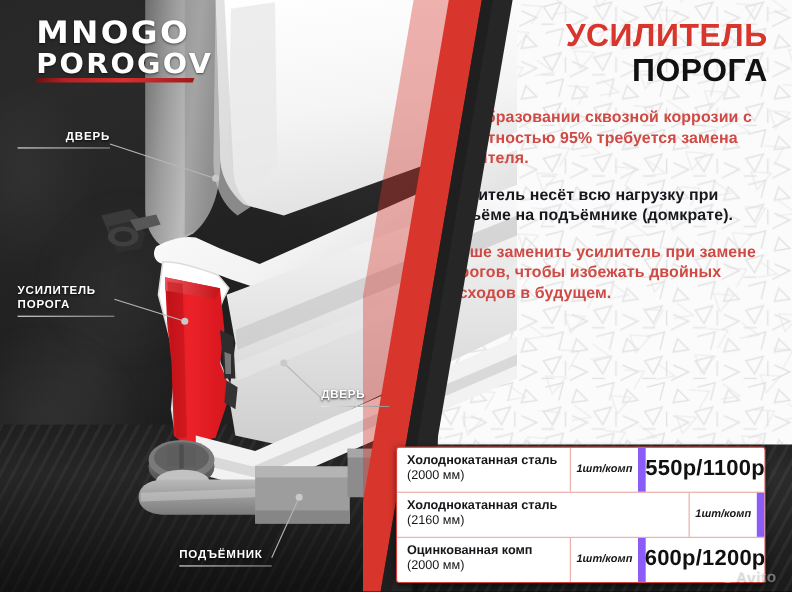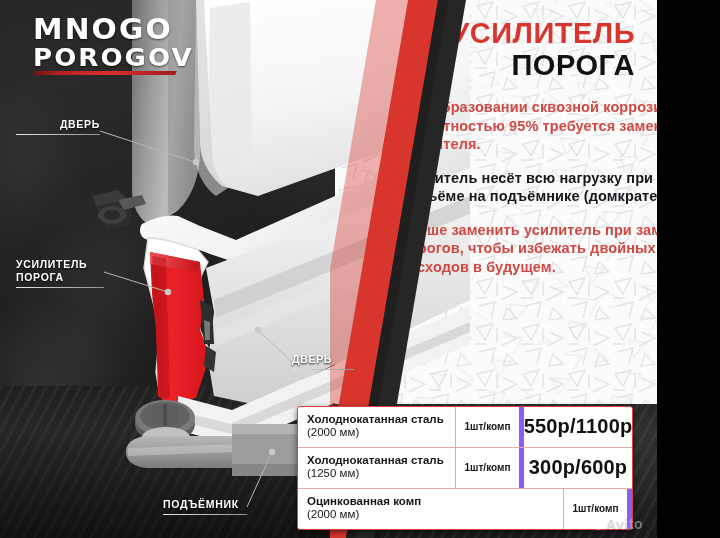--- a/index.html
+++ b/index.html
@@ -1,19 +1,19 @@
 <!DOCTYPE html>
 <html><head>
 <meta charset="utf-8">
 <style>
   * { margin:0; padding:0; box-sizing:border-box; }
   html,body { width:720px; height:538px; overflow:hidden; background:#000; }
   body { font-family:"Liberation Sans", sans-serif; }
 
-  #stage { position:relative; width:657px; height:538px; overflow:hidden; }
+  #stage { position:relative; width:720px; height:538px; overflow:hidden; }
 
   
   .left-panel{
     position:absolute; left:0; top:0; width:470px; height:538px;
     background:
       radial-gradient(circle at 78% 6%, rgba(150,150,150,.30) 0 10%, rgba(90,90,90,.15) 12% 20%, rgba(0,0,0,0) 34%),
       radial-gradient(ellipse 120px 160px at 18% 62%, rgba(120,120,120,.14), rgba(0,0,0,0) 70%),
       radial-gradient(ellipse 140px 200px at 52% 78%, rgba(110,110,110,.12), rgba(0,0,0,0) 72%),
       radial-gradient(ellipse 90px 120px at 5% 30%, rgba(130,130,130,.10), rgba(0,0,0,0) 70%),
       linear-gradient(160deg,#2f2f2f 0%, #262626 28%, #1c1c1c 60%, #121212 100%);
@@ -112,21 +112,21 @@
   .pt-row:last-child{ border-bottom:none; }
   .pt-name{
     flex:1 1 auto; padding:6px 7px 7px 9px; color:#15171a;
     font-size:11.5px; font-weight:bold; line-height:1.18;
     border-right:1px solid #e9a9a4; font-family:"Liberation Sans", sans-serif;
   }
   .pt-name .dim{ display:block; font-weight:normal; }
   .pt-qty{
     width:68px; flex:0 0 68px; display:flex; align-items:center; justify-content:center;
     color:#15171a; font-size:10px; font-weight:bold;
-    border-right:5px solid #8b5cf6; font-family:"Liberation Sans", sans-serif;
+    border-right:7px solid #8b5cf6; font-family:"Liberation Sans", sans-serif;font-style:italic;
   }
   .pt-price{
     width:108px; flex:0 0 108px; display:flex; align-items:center; justify-content:center;
     color:#111; font-size:20px; font-weight:bold; letter-spacing:.2px;
     font-family:"Liberation Sans", sans-serif;
   }
 
   
   .watermark{
     position:absolute; right:14px; bottom:6px; z-index:40;
@@ -361,32 +361,32 @@
         <span>Холоднокатанная сталь</span>
         <span class="dim">(2000 мм)</span>
       </div>
       <div class="pt-qty">1шт/комп</div>
       <div class="pt-price">550р/1100р</div>
     </div>
 
     <div class="pt-row">
       <div class="pt-name">
         <span>Холоднокатанная сталь</span>
-        <span class="dim">(1250 мм)</span>
+        <span class="dim">(2160 мм)</span>
       </div>
       <div class="pt-qty">1шт/комп</div>
-      <div class="pt-price">300р/600р</div>
     </div>
 
     <div class="pt-row">
       <div class="pt-name">
         <span>Оцинкованная комп</span>
         <span class="dim">(2000 мм)</span>
       </div>
       <div class="pt-qty">1шт/комп</div>
+      <div class="pt-price">600р/1200р</div>
     </div>
 
   </div>
 
   <div class="watermark">
     <span class="dot"></span><span>Avito</span>
   </div>
 
 </div>
 

